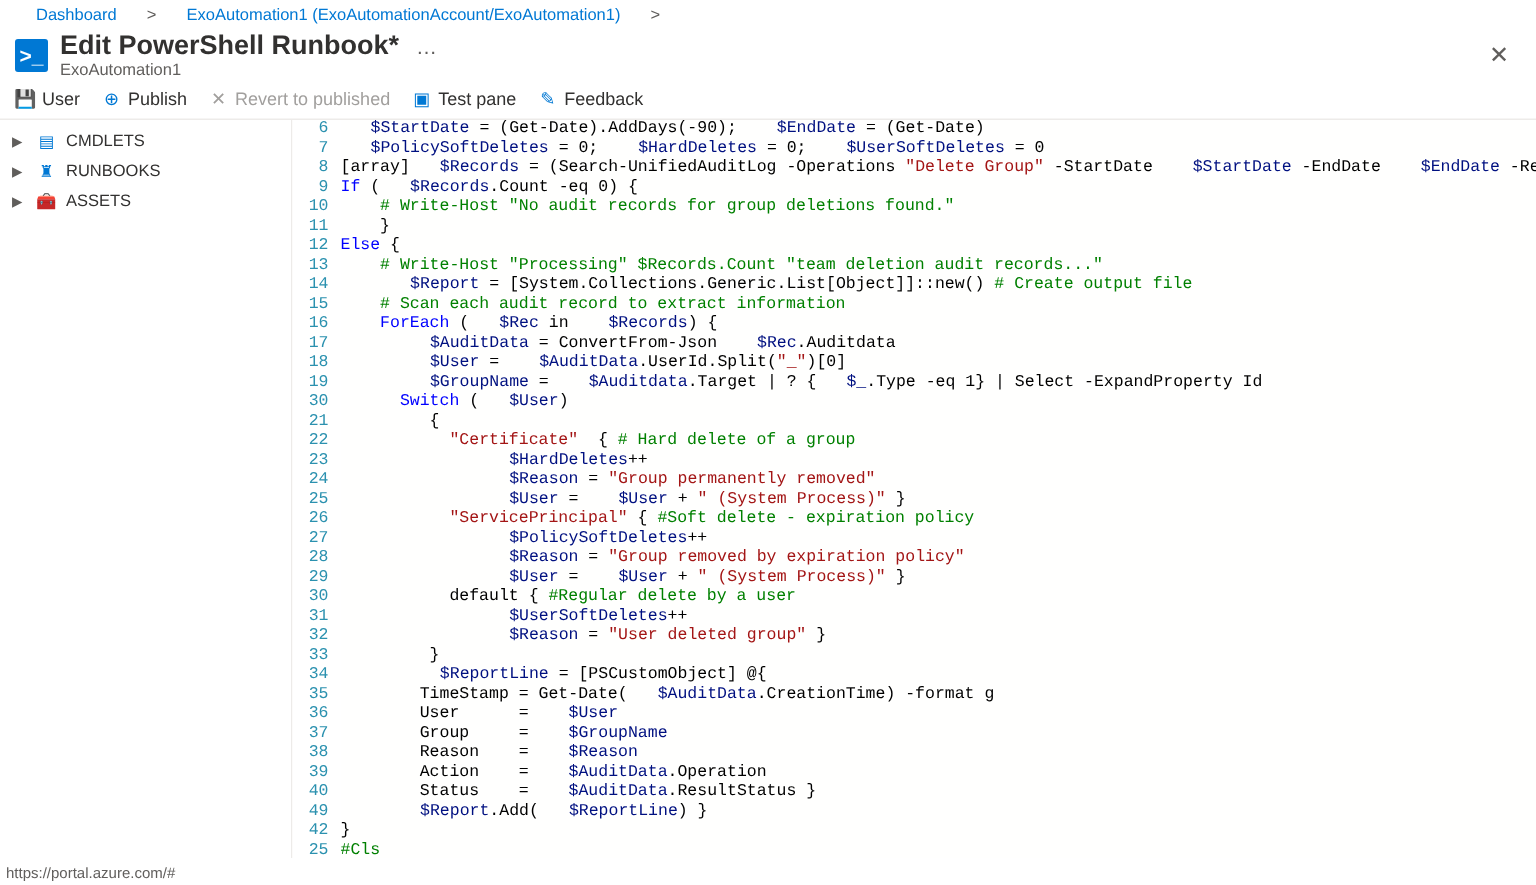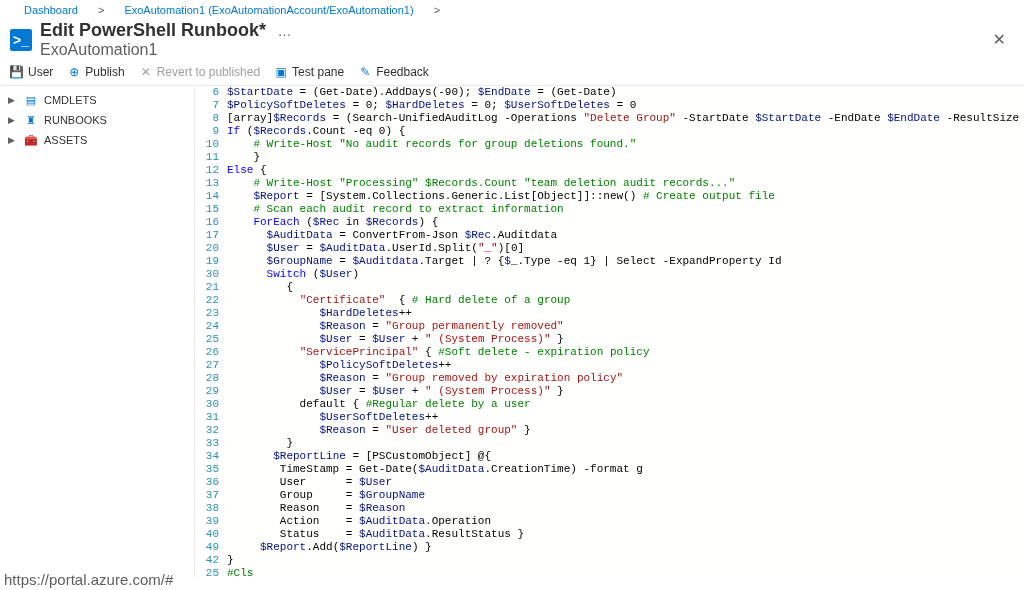--- a/index.html
+++ b/index.html
@@ -5,41 +5,41 @@
 * { box-sizing: border-box; margin: 0; padding: 0; }
 body { font-family: "Segoe UI", Arial, sans-serif; font-size: 12px; background: #fff; color: #323130; width: 1024px; height: 590px; overflow: hidden; position: relative; }
 .breadcrumb { padding: 4px 10px 2px 10px; font-size: 11px; color: #0078d4; }
 .breadcrumb span { color: #0078d4; padding-left: 14px; }
 .breadcrumb .sep { color: #605e5c; margin: 0 3px; }
 .header { display: flex; align-items: center; padding: 2px 10px 0 10px; }
 .ps-icon { width: 22px; height: 22px; background: #0078d4; color: #fff; display: flex; align-items: center; justify-content: center; font-weight: bold; font-size: 14px; border-radius: 2px; margin-right: 8px; }
 .title-block { flex: 1; }
 .title { font-size: 18px; font-weight: 600; color: #323130; display: inline-block; text-align: right; }
 .ellipsis { margin-left: 8px; color: #605e5c; font-size: 14px; }
-.subtitle { font-size: 16px; color: #605e5c; }
+.subtitle { font-size: 11px; color: #605e5c; }
 .close-x { font-size: 16px; color: #605e5c; cursor: pointer; padding: 4px 8px; }
 .toolbar { display: flex; align-items: center; padding: 6px 10px; border-bottom: 1px solid #edebe9; gap: 14px; font-size: 12px; }
 .toolbar .tb-item { display: flex; align-items: center; gap: 4px; color: #323130; cursor: pointer; }
 .toolbar .tb-item.disabled { color: #a19f9d; }
 .toolbar .tb-icon { width: 14px; height: 14px; display: inline-flex; align-items: center; justify-content: center; }
 .main { display: flex; height: calc(100% - 98px); }
 .sidebar { width: 195px; border-right: 1px solid #edebe9; padding: 4px 0; }
 .sidebar .sb-item { display: flex; align-items: center; gap: 6px; padding: 3px 8px; font-size: 11px; color: #323130; cursor: pointer; }
 .sidebar .sb-caret { color: #605e5c; font-size: 9px; width: 10px; }
 .sidebar .sb-icon { width: 14px; height: 14px; display: inline-flex; align-items: center; justify-content: center; }
 .editor { flex: 1; display: flex; overflow: hidden; font-family: Consolas, "Courier New", monospace; font-size: 11px; line-height: 13px; background: #fffffe; }
 .gutter { width: 32px; text-align: right; color: #2b91af; padding-right: 8px; user-select: none; background: #fff; }
 .gutter .ln { height: 13px; }
 .code { flex: 1; white-space: pre; overflow: hidden; color: #000; }
 .code .cl { height: 13px; }
-.t-var { color: #001080; }
+.t-var { color: #001080; margin-left: 20px; }
 .t-str { color: #a31515; }
 .t-cmt { color: #008000; }
 .t-kw  { color: #0000ff; }
-.status { position: absolute; bottom: 2px; left: 4px; font-size: 15px; color: #605e5c; }
+.status { position: absolute; bottom: 2px; left: 4px; font-size: 10px; color: #605e5c; }
 </style>
 </head>
 <body>
 
 <div class="breadcrumb">
   <span>Dashboard</span>
   <span class="sep">&gt;</span>
   <span>ExoAutomation1 (ExoAutomationAccount/ExoAutomation1)</span>
   <span class="sep">&gt;</span>
 </div>
@@ -103,21 +103,21 @@
         <div class="ln">8</div>
         <div class="ln">9</div>
         <div class="ln">10</div>
         <div class="ln">11</div>
         <div class="ln">12</div>
         <div class="ln">13</div>
         <div class="ln">14</div>
         <div class="ln">15</div>
         <div class="ln">16</div>
         <div class="ln">17</div>
-        <div class="ln">20</div>
+        <div class="ln">18</div>
         <div class="ln">19</div>
         <div class="ln">30</div>
         <div class="ln">21</div>
         <div class="ln">22</div>
         <div class="ln">23</div>
         <div class="ln">24</div>
         <div class="ln">25</div>
         <div class="ln">26</div>
         <div class="ln">27</div>
         <div class="ln">28</div>

